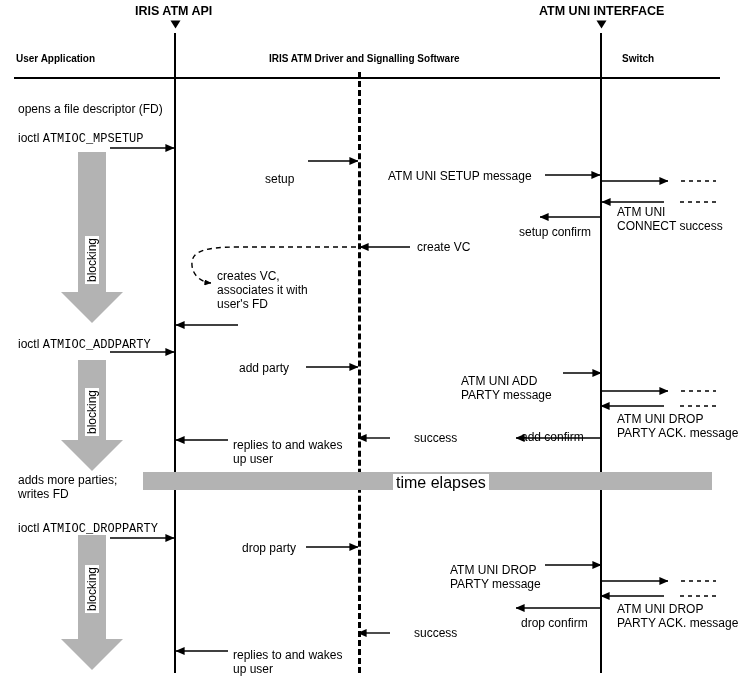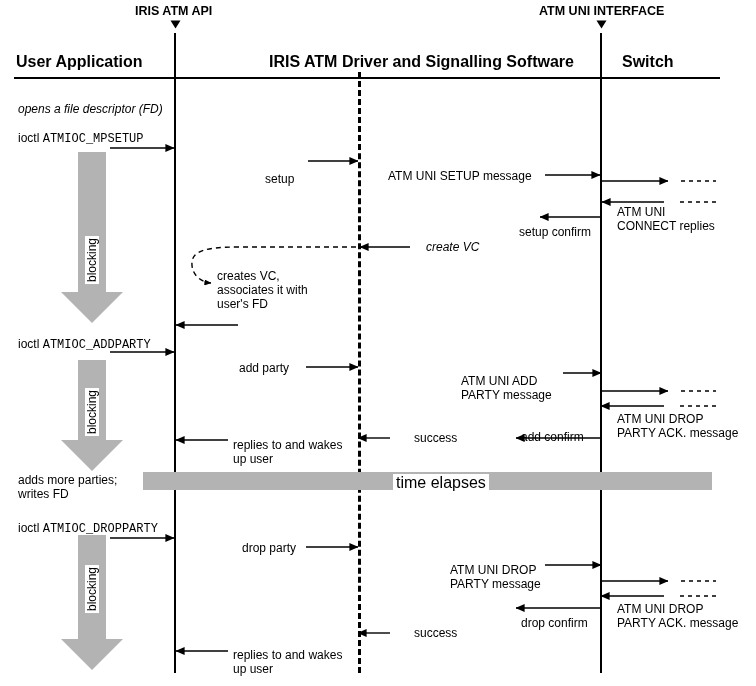--- a/index.html
+++ b/index.html
@@ -2,21 +2,21 @@
 <html><head>
 <meta charset="utf-8">
 <title>ATM Sequence Diagram</title>
 <style>
   html,body{margin:0;padding:0;background:#ffffff;}
   body{font-family:"Liberation Sans",sans-serif;color:#000;}
   #canvas{position:relative;width:756px;height:686px;background:#fff;overflow:hidden;}
   .abs{position:absolute;}
   .txt{font-family:"Liberation Sans",sans-serif;font-size:12px;line-height:14px;color:#000;white-space:pre;}
   .mono{font-family:"Liberation Mono",monospace;font-size:12px;letter-spacing:0px;}
-  .hdr{font-family:"Liberation Sans",sans-serif;font-size:16px;font-weight:bold;color:#000;white-space:nowrap;}
+  .hdr{font-family:"Liberation Sans",sans-serif;font-size:10px;font-weight:bold;color:#000;white-space:nowrap;}
   .boundary-title{font-family:"Liberation Sans",sans-serif;font-size:12.5px;font-weight:bold;white-space:nowrap;}
   .solidline{background:#000;}
   .graybar{background:#b3b3b3;}
   .elapse-label{background:#fff;font-family:"Liberation Sans",sans-serif;font-size:16px;padding:0 3px;}
   .blk-label{background:#fff;font-family:"Liberation Sans",sans-serif;font-size:12px;
              writing-mode:vertical-rl;transform:rotate(180deg);padding:2px 1px;line-height:12px;}
   svg{display:block;}
   .sv{position:absolute;left:0;top:0;pointer-events:none;}
 </style>
 </head>
@@ -64,21 +64,21 @@
   </div>
   <div class="abs blk-label" style="left:85px;top:388px;">blocking</div>
 
   <div class="abs" style="left:60px;top:535px;width:64px;height:136px;">
     <svg width="64" height="136" viewBox="0 0 64 136">
       <path d="M18,0 L46,0 L46,104 L63,104 L32,135 L1,104 L18,104 Z" fill="#b3b3b3"></path>
     </svg>
   </div>
   <div class="abs blk-label" style="left:85px;top:565px;">blocking</div>
 
-  <div class="abs txt" style="left:18px;top:102px;font-style:italic;">opens a file descriptor (FD)</div>
+  <div class="abs txt" style="left:18px;top:102px;">opens a file descriptor (FD)</div>
 
   <div class="abs txt" style="left:18px;top:131px;"><span>ioctl </span><span class="mono">ATMIOC_MPSETUP</span></div>
 
   <div class="abs txt" style="left:18px;top:337px;"><span>ioctl </span><span class="mono">ATMIOC_ADDPARTY</span></div>
 
   <div class="abs txt" style="left:18px;top:521px;"><span>ioctl </span><span class="mono">ATMIOC_DROPPARTY</span></div>
 
   <div class="abs txt" style="left:18px;top:473px;">adds more parties;
 writes FD</div>
 
@@ -151,25 +151,25 @@
 
       <line x1="228" y1="651" x2="176" y2="651" marker-end="url(#ah)"></line>
     </g>
   </svg>
 
   <div class="abs txt" style="left:265px;top:172px;">setup</div>
 
   <div class="abs txt" style="left:388px;top:169px;">ATM UNI SETUP message</div>
 
   <div class="abs txt" style="left:617px;top:205px;">ATM UNI
-CONNECT replies</div>
+CONNECT success</div>
 
   <div class="abs txt" style="left:519px;top:225px;">setup confirm</div>
 
-  <div class="abs txt" style="left:426px;top:240px;font-style:italic;">create VC</div>
+  <div class="abs txt" style="left:417px;top:240px;">create VC</div>
 
   <div class="abs txt" style="left:217px;top:269px;">creates VC,
 associates it with
 user's FD</div>
 
 
   <div class="abs txt" style="left:239px;top:361px;">add party</div>
 
   <div class="abs txt" style="left:461px;top:374px;">ATM UNI ADD
 PARTY message</div>

